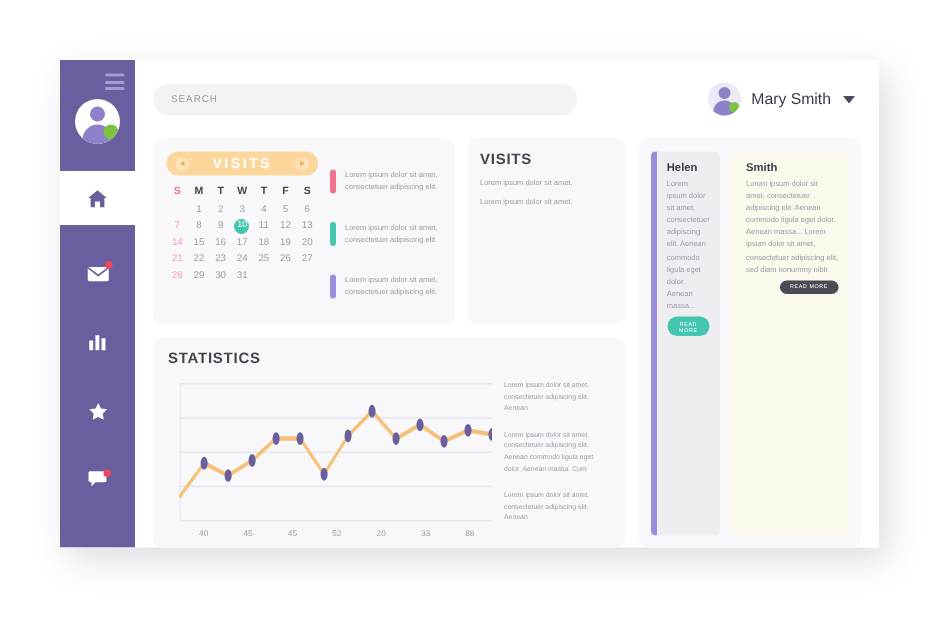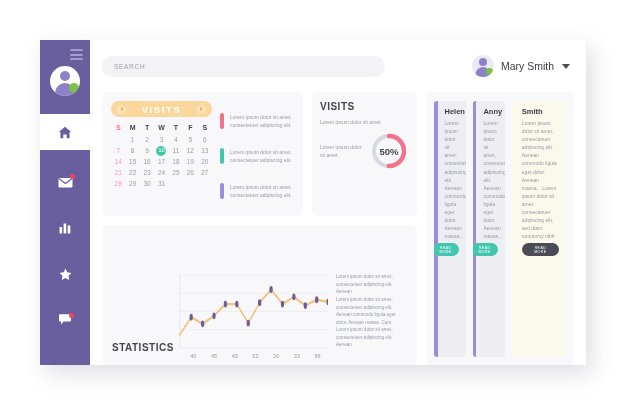--- a/index.html
+++ b/index.html
@@ -352,23 +352,22 @@
     font-size: 9.5px;
     font-weight: bold;
     color: #44444f;
   }
 
   
   .stats-card {
     flex: 1;
     padding: 9px 9px 6px 10px;
     display: flex;
-    flex-direction: row;
+    flex-direction: column;
     min-height: 0;
-    align-items: flex-end;
   }
   .stats-body {
     flex: 1;
     display: flex;
     gap: 8px;
     min-height: 0;
   }
   .chart-wrap {
     flex: 1;
     min-width: 0;
@@ -619,27 +618,20 @@
             </div>
 
             <div class="card visits-card">
               <div class="card-title">VISITS</div>
               <div id="visit-rows">
                   <div class="visit-row">
                     <div class="visit-label">Lorem ipsum dolor sit amet.</div>
                   </div>
                   <div class="visit-row">
                     <div class="visit-label">Lorem ipsum dolor sit amet.</div>
-                    <div class="donut">
-                      <svg width="40" height="40" viewBox="0 0 40 40">
-                        <circle cx="20" cy="20" r="15" fill="none" stroke="#d8d8e0" stroke-width="4"></circle>
-                        <circle cx="20" cy="20" r="15" fill="none" stroke="#f2728c" stroke-width="4.4" stroke-linecap="round" stroke-dasharray="47.12388980384689 47.12388980384689"></circle>
-                      </svg>
-                      <div class="pct">50%</div>
-                    </div>
                   </div>
                 </div>
             </div>
 
           </div>
 
           <div class="card stats-card">
             <div class="card-title">STATISTICS</div>
             <div class="stats-body">
               <div class="chart-wrap">
@@ -692,30 +684,20 @@
               <div class="msg">
                 <div class="accent" style="background: rgb(155, 141, 221);"></div>
                 <div class="msg-inner">
                   <div class="msg-name">Helen</div>
                   <div class="msg-text">Lorem ipsum dolor sit amet, consectetuer adipiscing elit. Aenean commodo ligula eget dolor. Aenean massa...</div>
                   <div class="msg-actions">
                     <button class="read-more">READ MORE</button>
                   </div>
                 </div>
               </div>
-              <div class="msg">
-                <div class="accent" style="background: rgb(155, 141, 221);"></div>
-                <div class="msg-inner">
-                  <div class="msg-name">Anny</div>
-                  <div class="msg-text">Lorem ipsum dolor sit amet, consectetuer adipiscing elit. Aenean commodo ligula eget dolor. Aenean massa...</div>
-                  <div class="msg-actions">
-                    <button class="read-more">READ MORE</button>
-                  </div>
-                </div>
-              </div>
               <div class="msg highlight">
                 <div class="msg-inner">
                   <div class="msg-name">Smith</div>
                   <div class="msg-text">Lorem ipsum dolor sit amet, consectetuer adipiscing elit. Aenean commodo ligula eget dolor. Aenean massa... Lorem ipsum dolor sit amet, consectetuer adipiscing elit, sed diam nonummy nibh</div>
                   <div class="msg-actions">
                     <button class="read-more">READ MORE</button>
                   </div>
                 </div>
               </div>
             </div>

